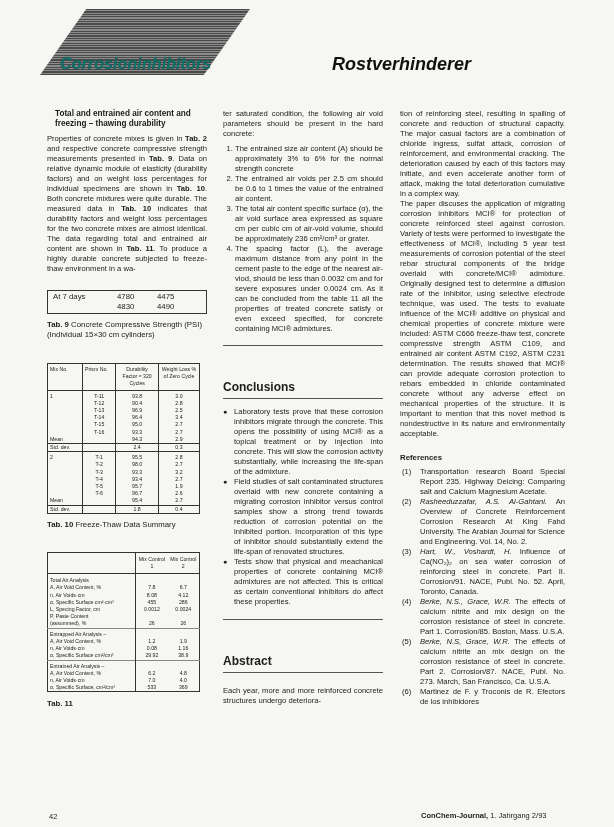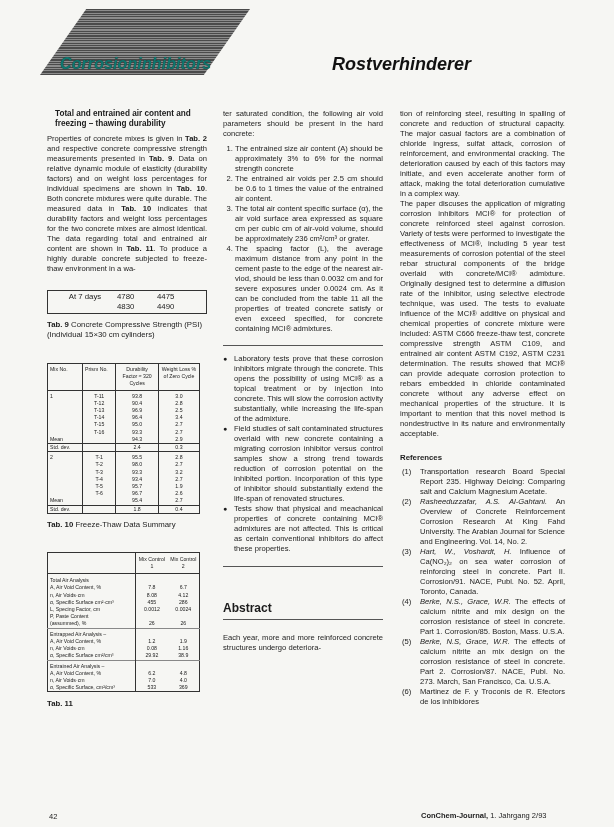--- a/index.html
+++ b/index.html
@@ -27,21 +27,21 @@
   .col { position: absolute; top: 109px; font-size: 7.6px; line-height: 10px; }
   .c1 { left: 47px; width: 160px; }
   .c2 { left: 223px; width: 160px; }
   .c3 { left: 400px; width: 165px; }
   .just { text-align: justify; hyphens: none; }
   h3 { font-size: 8.2px; line-height: 10px; margin: 0 0 5px 8px; font-weight: bold; }
   p { margin: 0; }
   b { font-weight: bold; }
   .t9 { border: 1px solid #333; margin-top: 3px; padding: 1px 5px; font-size: 7.8px; line-height: 10px; }
   .t9 .row { display: flex; }
-  .t9 .lbl { width: 64px; text-align: center; }
+  .t9 .lbl { width: 64px; }
   .t9 .v { width: 40px; }
   .caption { font-size: 7.8px; line-height: 10px; margin-top: 6px; }
   table { border-collapse: collapse; font-size: 5.2px; line-height: 7.2px; }
   .t10 { width: 153px; margin-top: 23px; border: 1px solid #333; }
   .t10 td, .t10 th { border-left: 1px solid #333; padding: 0 2px; vertical-align: top; font-weight: normal; }
   .t10 th { border-bottom: 1px solid #333; text-align: center; padding-top: 2px; padding-bottom: 2px; }
   .t10 th.l { text-align: left; }
   .t10 td.n { text-align: center; }
   .t10 tr.sep td { border-top: 1px solid #333; }
   .t11 { width: 153px; margin-top: 22px; border: 1px solid #333; }
@@ -304,20 +304,21 @@
 <div class="col c2">
   <p class="just">ter saturated condition, the following air void parameters should be present in the hard concrete:</p>
   <ol class="params just" id="params-list">
       <li>The entrained size air content (A) should be approximately 3% to 6% for the normal strength concrete</li>
       <li>The entrained air voids per 2.5 cm should be 0.6 to 1 times the value of the entrained air content.</li>
       <li>The total air content specific surface (α), the air void surface area expressed as square cm per cubic cm of air-void volume, should be approximately 236 cm²/cm³ or grater.</li>
       <li>The spacing factor (L), the average maximum distance from any point in the cement paste to the edge of the nearest air-viod, should be less than 0.0032 cm and for severe exposures under 0.0024 cm. As it can be concluded from the table 11 all the properties of treated concrete satisfy or even exceed specified, for concrete containing MCI® admixtures.</li>
     </ol>
   <div class="rule"></div>
 
+  <div class="sec-title">Conclusions</div>
   <ul class="bul just" id="conclusions-list">
       <li>Laboratory tests prove that these corrosion inhibitors migrate through the concrete. This opens the possibility of using MCI® as a topical treatment or by injection into concrete. This will slow the corrosion activity substantially, while increasing the life-span of the admixture.</li>
       <li>Field studies of salt contaminated structures overlaid with new concrete containing a migrating corrosion inhibitor versus control samples show a strong trend towards reduction of corrosion potential on the inhibited portion. Incorporation of this type of inhibitor should substantially extend the life-span of renovated structures.</li>
       <li>Tests show that physical and meachanical properties of concrete containing MCI® admixtures are not affected. This is critical as certain conventional inhibitors do affect these properties.</li>
     </ul>
   <div class="rule" style="margin-top:12px"></div>
 
   <div class="sec-title">Abstract</div>
   <p class="just abs-text">Each year, more and more reinforced concrete structures undergo deteriora-</p>
 </div>

